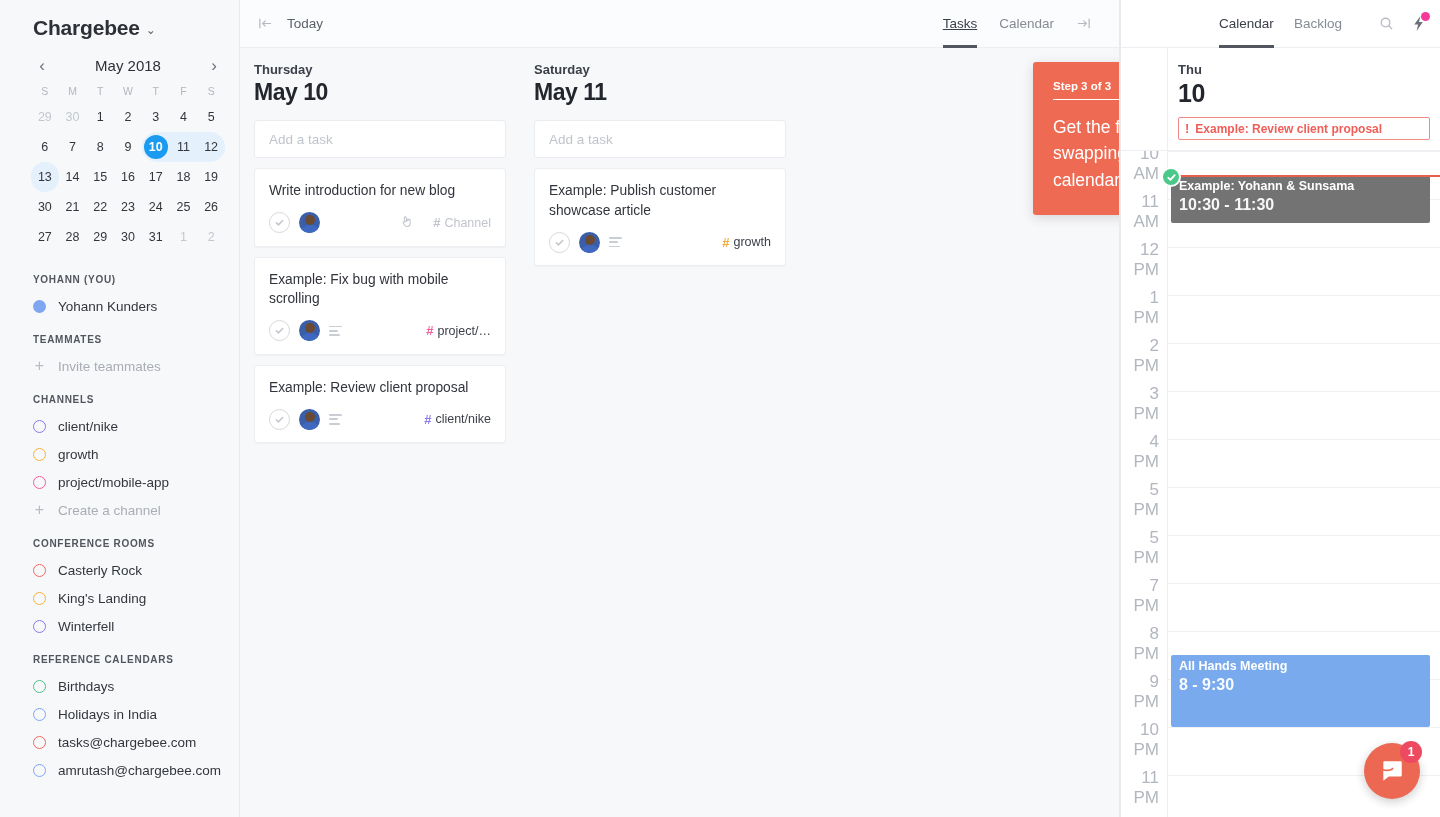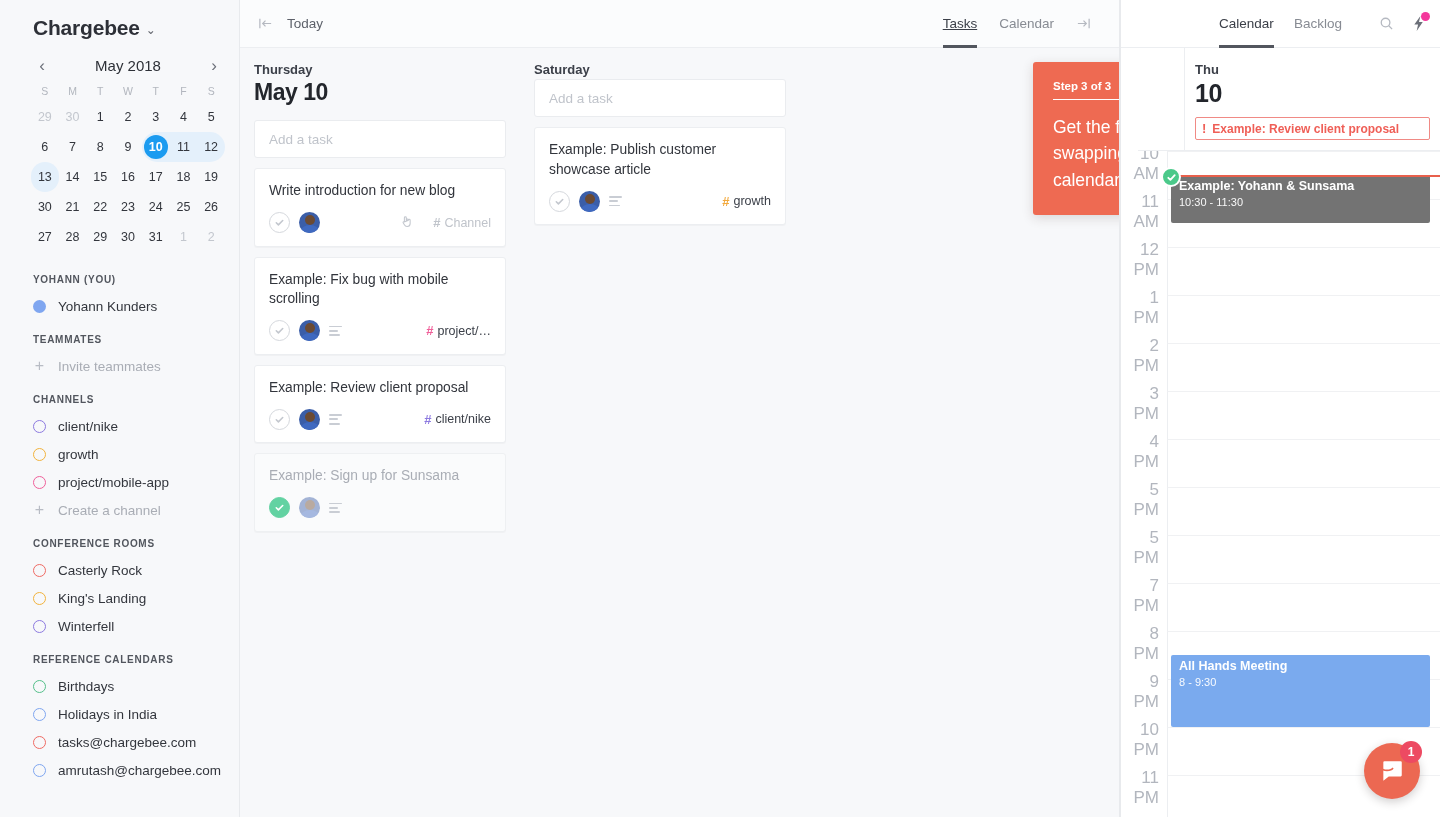--- a/index.html
+++ b/index.html
@@ -174,21 +174,21 @@
   .rp-tab.active { color: #3c4049; }
   .rp-tab.active::after {
     content: ""; position: absolute; left: 0; right: 0; bottom: 0; height: 2.5px; background: #52565e;
   }
   .rp-icons { position: absolute; right: 14px; display: flex; align-items: center; gap: 18px; }
   .bolt-wrap { position: relative; display: flex; cursor: pointer; }
   .bolt-dot {
     position: absolute; top: -4px; right: -4px; width: 9px; height: 9px;
     border-radius: 50%; background: #f4389c;
   }
-  .rp-head { display: flex; flex: 0 0 auto; border-bottom: 1px solid #eceef1; margin-left: 17px; }
+  .rp-head { display: flex; flex: 0 0 auto; border-bottom: 1px solid #eceef1; }
   .rp-gutter { width: 46px; flex: 0 0 46px; }
   .rp-headmain { flex: 1 1 auto; padding: 14px 10px 10px 10px; border-left: 1px solid #eceef1; }
   .rp-dow { font-size: 13px; font-weight: bold; color: #3c4049; margin-bottom: 2px; }
   .rp-date { font-size: 25px; font-weight: bold; color: #23262c; letter-spacing: -0.5px; margin-bottom: 9px; }
   .rp-alltask {
     border: 1px solid #f08a85; border-radius: 2px; padding: 3px 6px;
     font-size: 12px; font-weight: bold; color: #ef5f57;
     display: flex; align-items: center; gap: 6px; white-space: nowrap; cursor: pointer;
   }
   .bang { font-weight: bold; color: #ef5f57; font-size: 13px; }
@@ -199,21 +199,21 @@
     width: 46px; flex: 0 0 46px; text-align: right; padding-right: 8px;
     font-size: 17px; color: #b2b6be; transform: translateY(-7px);
   }
   .hour-cell { flex: 1 1 auto; border-top: 1px solid #f0f1f3; border-left: 1px solid #eceef1; }
   .ev {
     position: absolute; left: 50px; right: 10px; border-radius: 2px;
     padding: 4px 8px; color: #fff; cursor: pointer; overflow: hidden;
   }
   .ev-blue { background: #7aaaee; }
   .ev-title { font-size: 12.5px; font-weight: bold; line-height: 1.25; }
-  .ev-time { font-size: 11px; line-height: 1.3; opacity: 0.95; }
+  .ev-time { font-size: 16px; line-height: 1.3; opacity: 0.95; font-weight: bold; }
   .ev-check {
     position: absolute; width: 20px; height: 20px; border-radius: 50%;
     background: #4bc98a; display: flex; align-items: center; justify-content: center;
     border: 2px solid #fff; z-index: 6;
   }
   .nowline { position: absolute; height: 1.6px; background: #e8604c; z-index: 5; }
 
   
   .intercom {
     position: absolute; right: 20px; bottom: 18px; width: 56px; height: 56px;
@@ -513,40 +513,24 @@
                 <i></i>
                 <i></i>
               </div>
               <div class="foot-spacer"></div>
               <span class="chan">
                 <span class="hash" style="color: rgb(141, 122, 224);">#</span>
                 <span style="color: rgb(60, 64, 73);">client/nike</span>
               </span>
             </div>
           </div>
-          <div class="card done">
-            <div class="card-title">Example: Sign up for Sunsama</div>
-            <div class="card-foot">
-              <div class="chk checked">
-                <svg width="11" height="11" viewBox="0 0 12 12" fill="none" stroke-width="1.7" stroke-linecap="round" stroke-linejoin="round">
-                  <path d="M2.5 6.3L4.8 8.6 9.5 3.8"></path>
-                </svg>
-              </div>
-              <div class="avatar faded"></div>
-              <div class="lines-icon">
-                <i></i>
-                <i></i>
-                <i></i>
-              </div>
-              <div class="foot-spacer"></div>
-            </div>
-          </div>
         </div>
         <div class="day-col">
           <div class="day-dow">Saturday</div>
+          <div class="day-date">May 11</div>
           <div class="add-task">Add a task</div>
           <div class="card">
             <div class="card-title">Example: Publish customer showcase article</div>
             <div class="card-foot">
               <div class="chk">
                 <svg width="11" height="11" viewBox="0 0 12 12" fill="none" stroke-width="1.7" stroke-linecap="round" stroke-linejoin="round">
                   <path d="M2.5 6.3L4.8 8.6 9.5 3.8"></path>
                 </svg>
               </div>
               <div class="avatar"></div>

